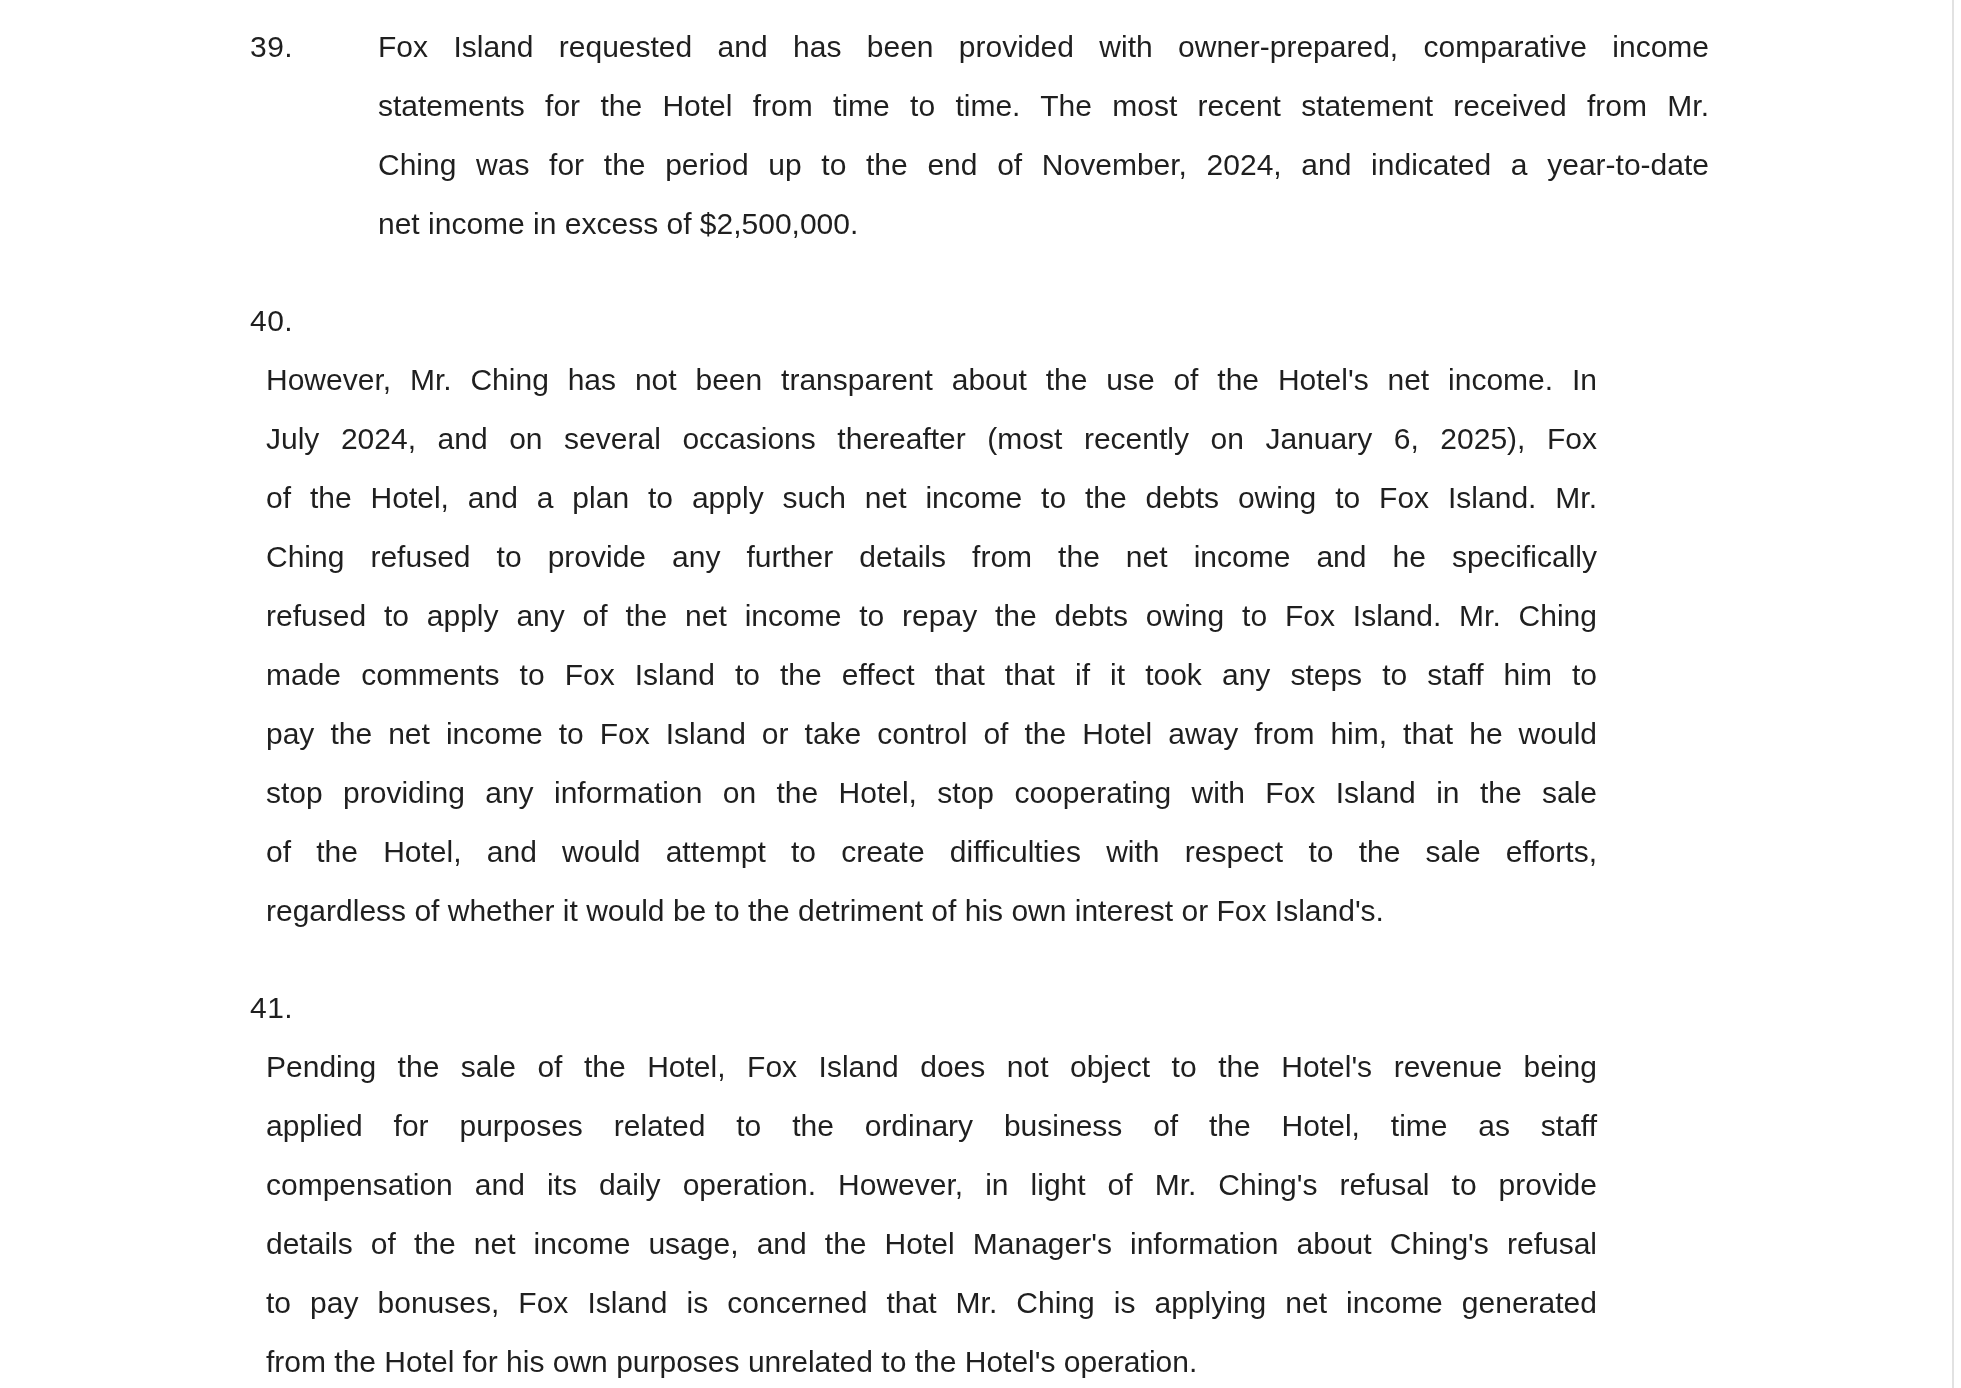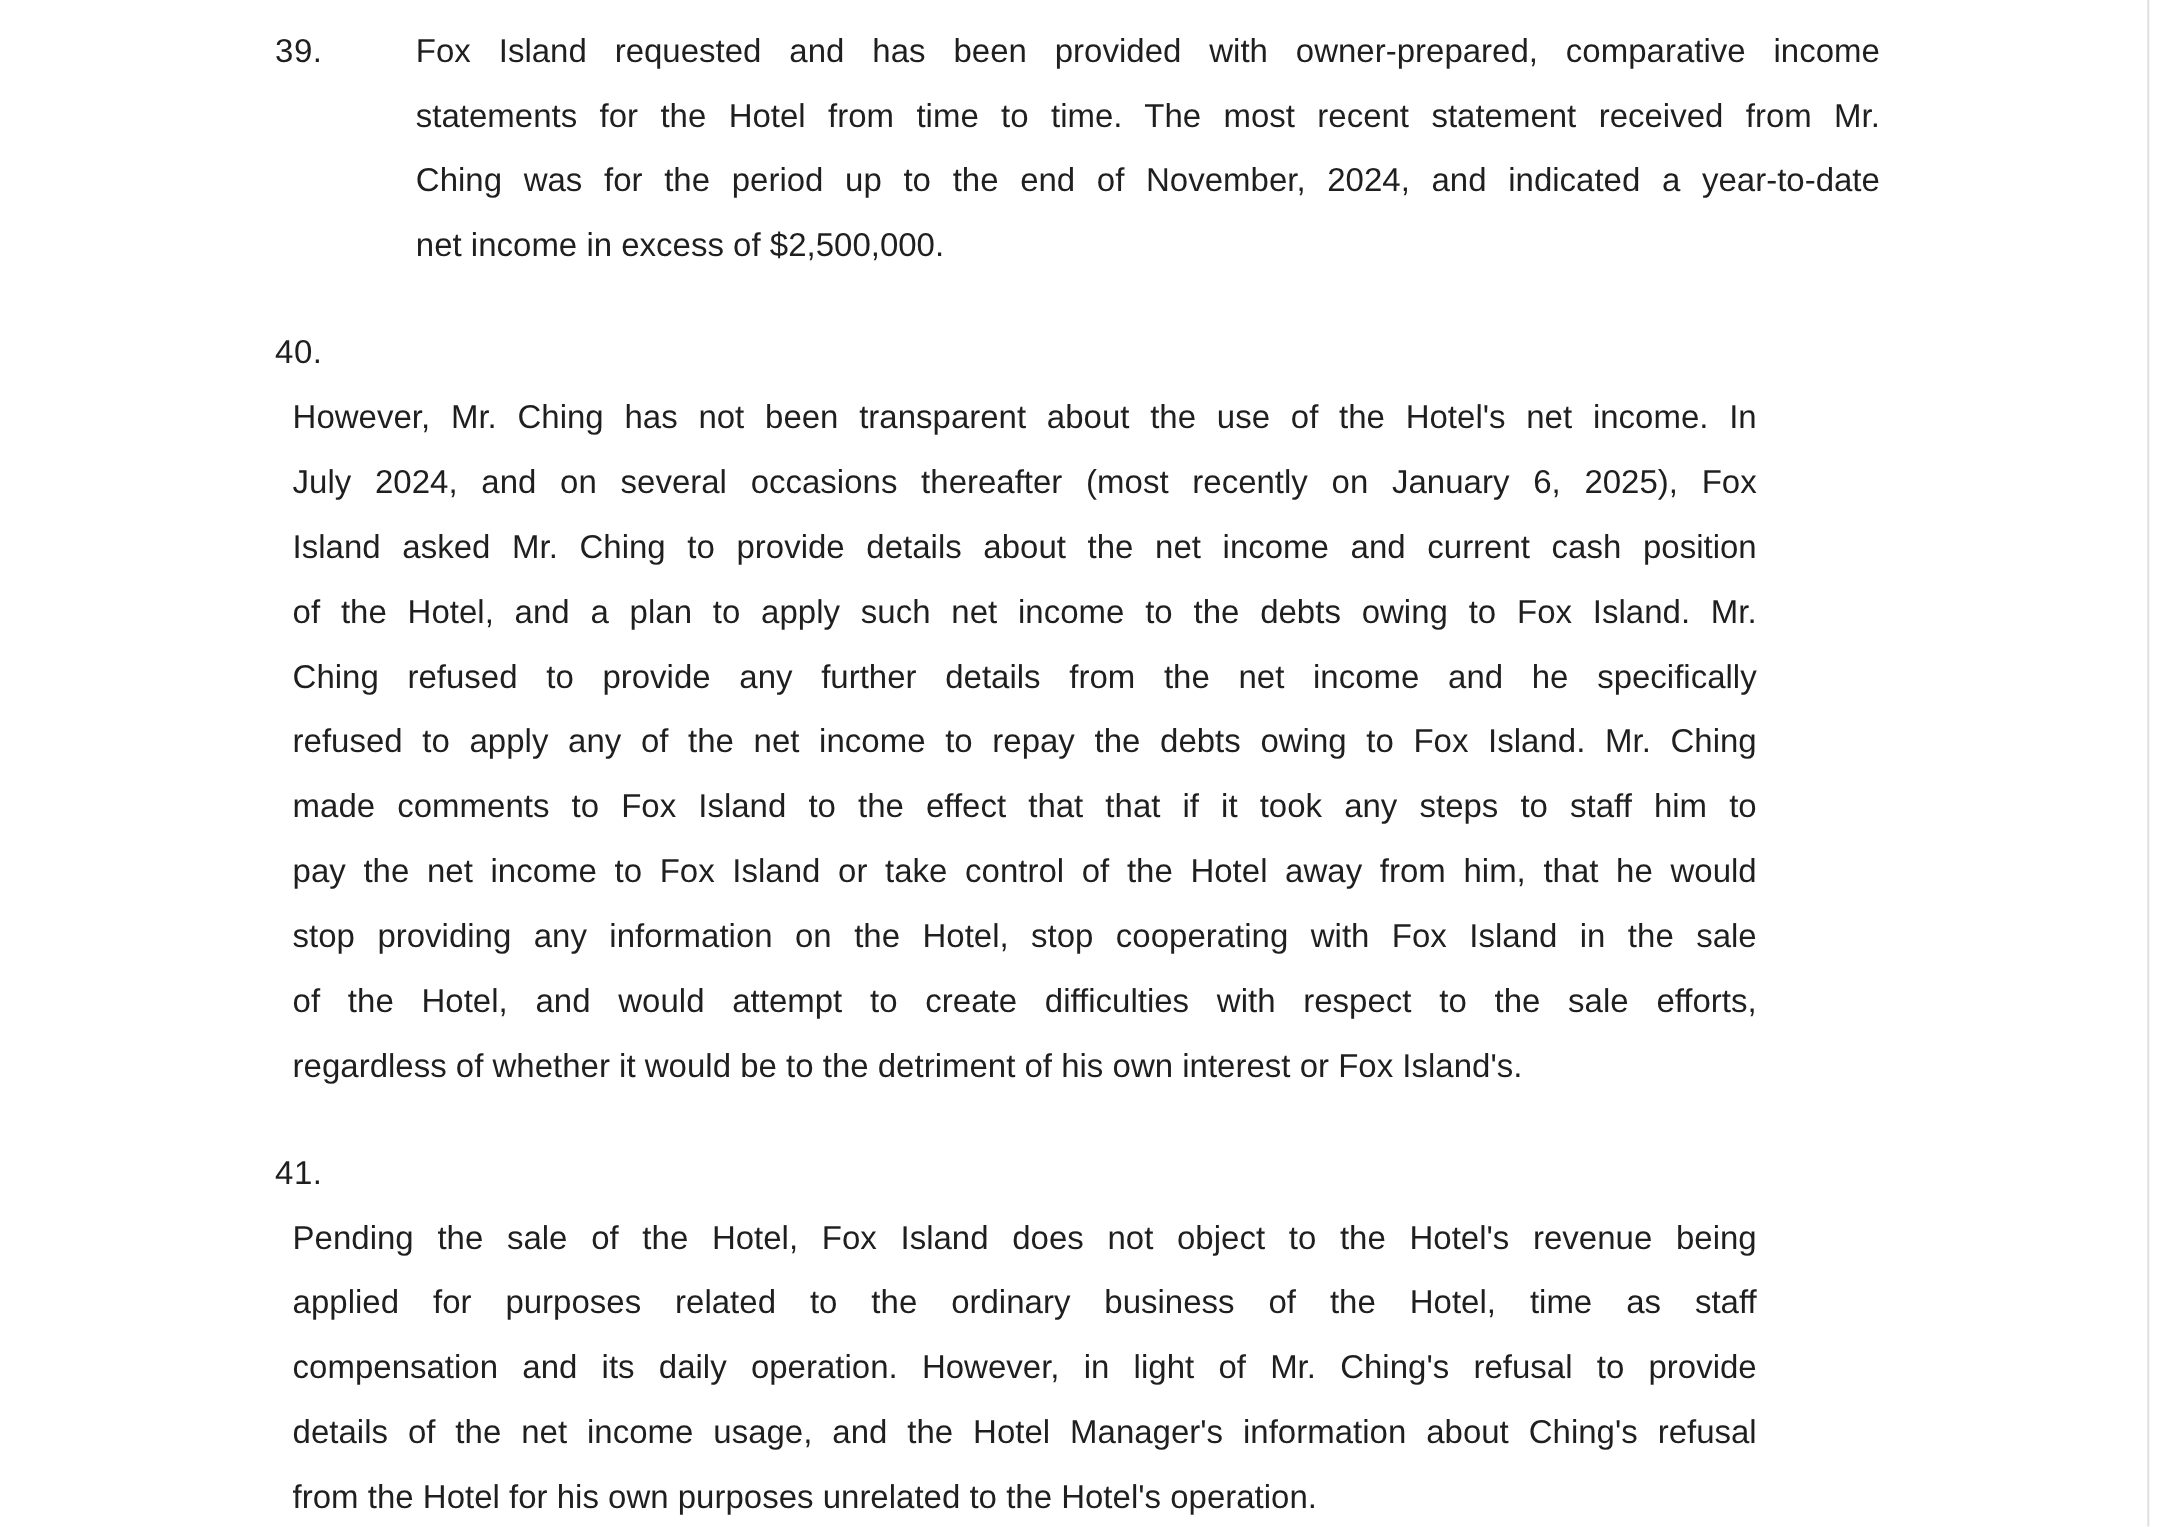--- a/index.html
+++ b/index.html
@@ -74,36 +74,36 @@
           <div class="pline">statements for the Hotel from time to time. The most recent statement received from Mr.</div>
           <div class="pline">Ching was for the period up to the end of November, 2024, and indicated a year-to-date</div>
           <div class="pline last">net income in excess of $2,500,000.</div>
         </div>
       </section>
       <section class="para">
         <div class="num">40.</div>
         <div class="pbody">
           <div class="pline">However, Mr. Ching has not been transparent about the use of the Hotel's net income. In</div>
           <div class="pline">July 2024, and on several occasions thereafter (most recently on January 6, 2025), Fox</div>
-          <div class="pline">Island asked Mr. Ching to provide details about the net income and current cash position</div>
           <div class="pline">of the Hotel, and a plan to apply such net income to the debts owing to Fox Island. Mr.</div>
           <div class="pline">Ching refused to provide any further details from the net income and he specifically</div>
           <div class="pline">refused to apply any of the net income to repay the debts owing to Fox Island. Mr. Ching</div>
           <div class="pline">made comments to Fox Island to the effect that that if it took any steps to staff him to</div>
           <div class="pline">pay the net income to Fox Island or take control of the Hotel away from him, that he would</div>
           <div class="pline">stop providing any information on the Hotel, stop cooperating with Fox Island in the sale</div>
           <div class="pline">of the Hotel, and would attempt to create difficulties with respect to the sale efforts,</div>
           <div class="pline last">regardless of whether it would be to the detriment of his own interest or Fox Island's.</div>
         </div>
       </section>
       <section class="para">
         <div class="num">41.</div>
         <div class="pbody">
           <div class="pline">Pending the sale of the Hotel, Fox Island does not object to the Hotel's revenue being</div>
           <div class="pline">applied for purposes related to the ordinary business of the Hotel, time as staff</div>
           <div class="pline">compensation and its daily operation. However, in light of Mr. Ching's refusal to provide</div>
           <div class="pline">details of the net income usage, and the Hotel Manager's information about Ching's refusal</div>
+          <div class="pline">to pay bonuses, Fox Island is concerned that Mr. Ching is applying net income generated</div>
           <div class="pline last">from the Hotel for his own purposes unrelated to the Hotel's operation.</div>
         </div>
       </section>
     </main>
   <div class="edge-line"></div>
 </div>
 
 </body></html>

